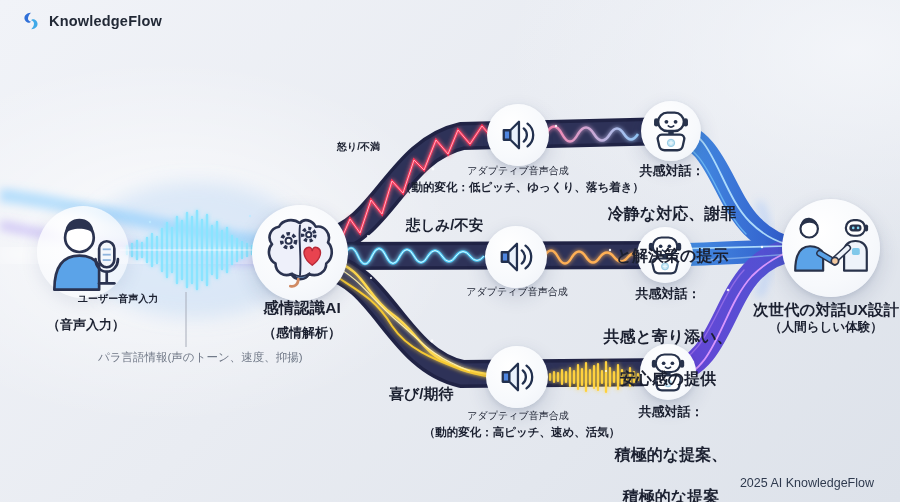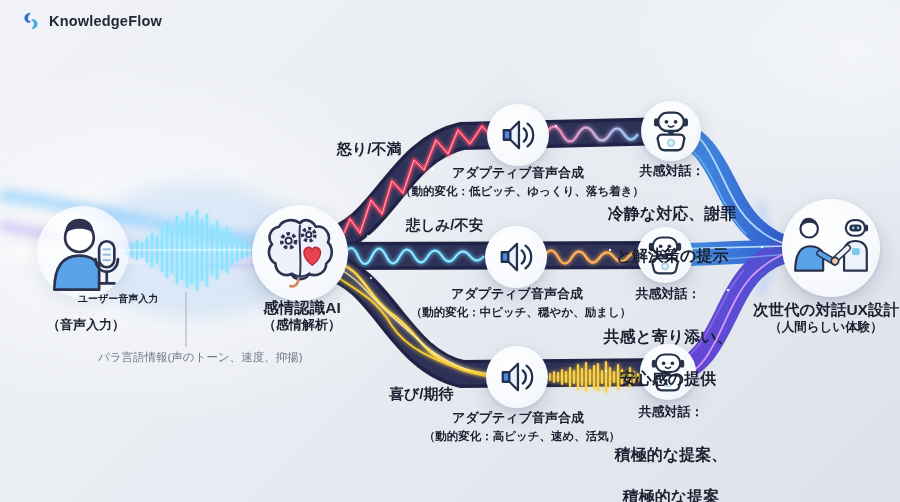--- a/index.html
+++ b/index.html
@@ -31,29 +31,29 @@
   .node-r1{left:641px;top:101px;width:60px;height:60px;}
   .node-r2{left:637px;top:227px;width:56px;height:56px;}
   .node-r3{left:640px;top:344px;width:56px;height:56px;}
   .node-out{left:782px;top:199px;width:98px;height:98px;}
   
   .lbl{position:absolute;z-index:6;color:#1b2030;font-weight:700;white-space:nowrap;}
   .ctr{transform:translateX(-50%);text-align:center;}
   .lbl-user{left:86px;top:292px;font-size:10px;margin-left:32px;}
   .lbl-user-sub{left:86px;top:316px;font-size:13px;}
   .lbl-ai{left:302px;top:298px;font-size:15.5px;}
-  .lbl-ai-sub{left:302px;top:316px;font-size:13px;}
+  .lbl-ai-sub{left:302px;top:324px;font-size:13px;}
   .lbl-out{left:826px;top:300px;font-size:15.5px;}
   .lbl-out-sub{left:826px;top:319px;font-size:12.5px;}
   .lbl-anno{left:98px;top:350px;font-size:11.5px;font-weight:400;color:#6f7786;}
-  .lbl-emo0{left:337px;top:140px;font-size:15px;}
+  .lbl-emo0{left:337px;top:140px;font-size:10px;}
   .lbl-emo1{left:406px;top:216px;font-size:14.5px;}
   .lbl-emo2{left:389px;top:385px;font-size:15px;}
   .tts{position:absolute;z-index:6;transform:translateX(-50%);text-align:center;color:#1b2030;white-space:nowrap;}
-  .tts .t{font-size:13px;font-weight:700;display:block;}
+  .tts .t{font-size:10px;font-weight:400;display:block;}
   .tts .d{font-size:11.5px;font-weight:700;display:block;margin-top:2px;margin-left:8px;}
   .tts0{left:518px;top:164px;} .tts1{left:517px;top:285px;} .tts2{left:518px;top:409px;}
   .dlg{position:absolute;z-index:6;transform:translateX(-50%);text-align:center;color:#1b2030;line-height:15.5px;white-space:nowrap;}
   .dlg .h{font-size:13px;font-weight:700;display:block;}
   .dlg .l{font-size:16px;font-weight:700;display:block;margin-top:27px;}
   .dlg0{left:672px;top:163px;} .dlg1{left:668px;top:286px;} .dlg2{left:671px;top:404px;}
   .footer{position:absolute;right:26px;bottom:12px;font-size:12.5px;color:#2f3a4e;z-index:6;}
 </style>
 </head>
 <body>
@@ -352,21 +352,20 @@
   <div class="lbl lbl-emo0">怒り/不満</div>
   <div class="lbl lbl-emo1">悲しみ/不安</div>
   <div class="lbl lbl-emo2">喜び/期待</div>
 
   <div class="tts tts0">
     <span class="t">アダプティブ音声合成</span>
     <span class="d">（動的変化：低ピッチ、ゆっくり、落ち着き）</span>
   </div>
   <div class="tts tts1">
     <span class="t">アダプティブ音声合成</span>
-    <span class="d">（動的変化：中ピッチ、穏やか、励まし）</span>
   </div>
   <div class="tts tts2">
     <span class="t">アダプティブ音声合成</span>
     <span class="d">（動的変化：高ピッチ、速め、活気）</span>
   </div>
 
   <div class="dlg dlg0">
     <span class="h">共感対話：</span>
     <span class="l">冷静な対応、謝罪</span>
     <span class="l">と解決策の提示</span>
@@ -375,13 +374,14 @@
     <span class="h">共感対話：</span>
     <span class="l">共感と寄り添い、</span>
     <span class="l">安心感の提供</span>
   </div>
   <div class="dlg dlg2">
     <span class="h">共感対話：</span>
     <span class="l">積極的な提案、</span>
     <span class="l">積極的な提案</span>
   </div>
 
+  <div class="footer">2025 AI KnowledgeFlow</div>
 </div>
 
 </body></html>

